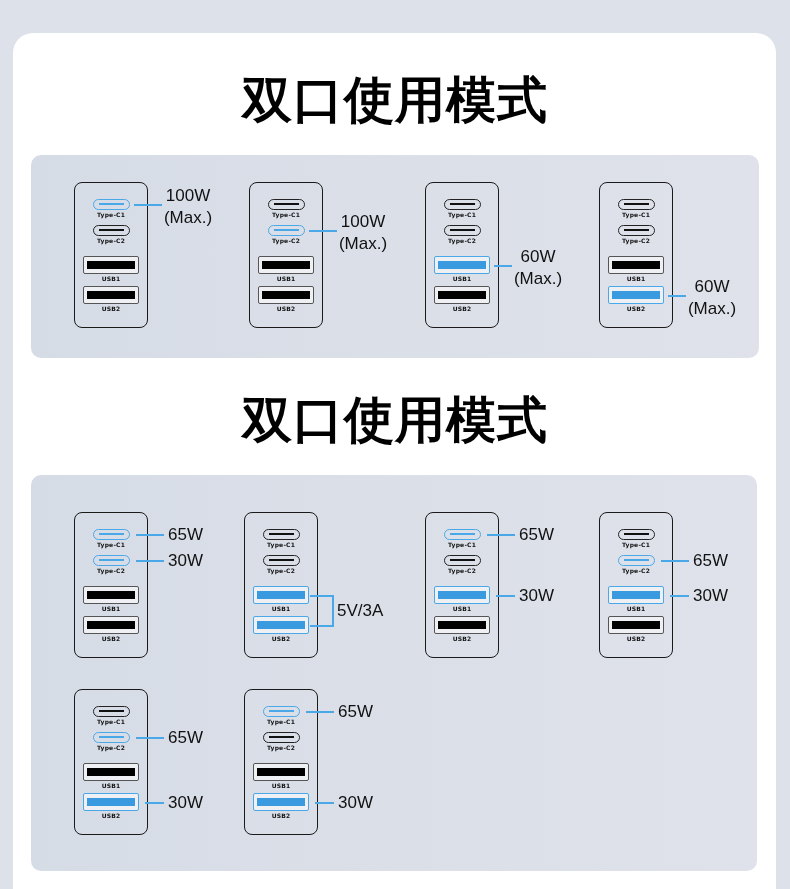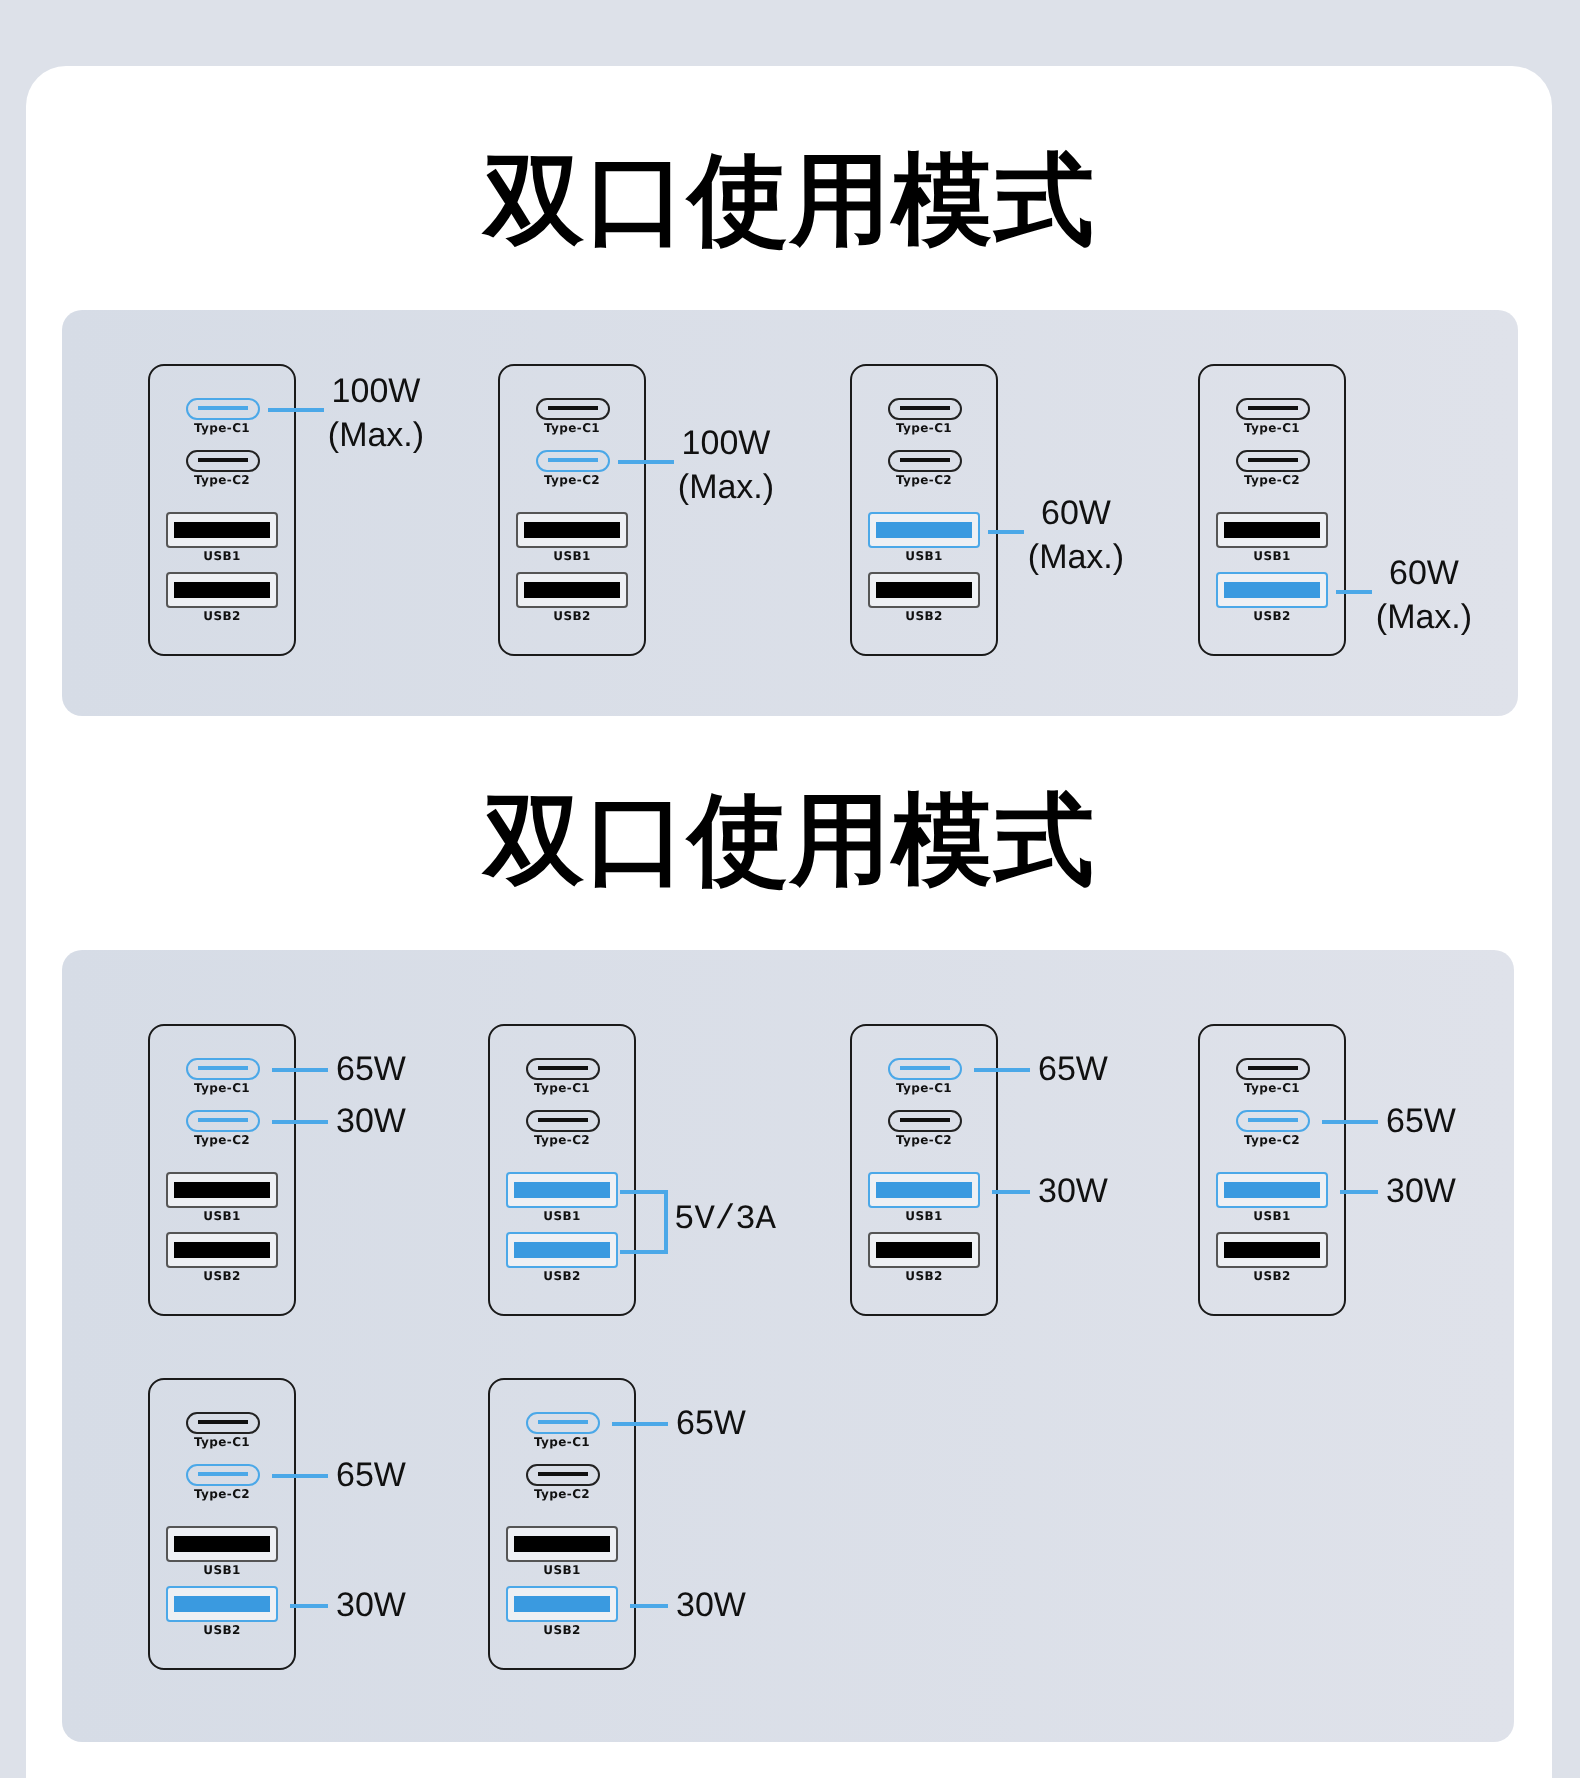--- a/index.html
+++ b/index.html
@@ -106,21 +106,21 @@
       <div class="port-c" style="top: 41.5px;"></div>
       <div class="plabel" style="top: 53.5px;">Type-C2</div>
       <div class="port-a active" style="top: 73px;"></div>
       <div class="plabel" style="top: 92px;">USB1</div>
       <div class="port-a active" style="top: 103px;"></div>
       <div class="plabel" style="top: 122px;">USB2</div>
     </div>
     <div class="line" style="left: 310px; top: 595px; width: 23px;"></div>
     <div class="line" style="left: 310px; top: 625px; width: 23px;"></div>
     <div class="vline" style="left: 332px; top: 595px; height: 32px;"></div>
-    <div class="lbl" style="left: 337px; top: 600px; font-family: Liberation Mono, monospace;">5V/3A</div>
+    <div class="lbl" style="left: 337px; top: 600px;">5V/3A</div>
     <div class="charger" style="left: 425px; top: 512px;">
       <div class="port-c active" style="top: 15.5px;"></div>
       <div class="plabel" style="top: 27.5px;">Type-C1</div>
       <div class="port-c" style="top: 41.5px;"></div>
       <div class="plabel" style="top: 53.5px;">Type-C2</div>
       <div class="port-a active" style="top: 73px;"></div>
       <div class="plabel" style="top: 92px;">USB1</div>
       <div class="port-a" style="top: 103px;"></div>
       <div class="plabel" style="top: 122px;">USB2</div>
     </div>

